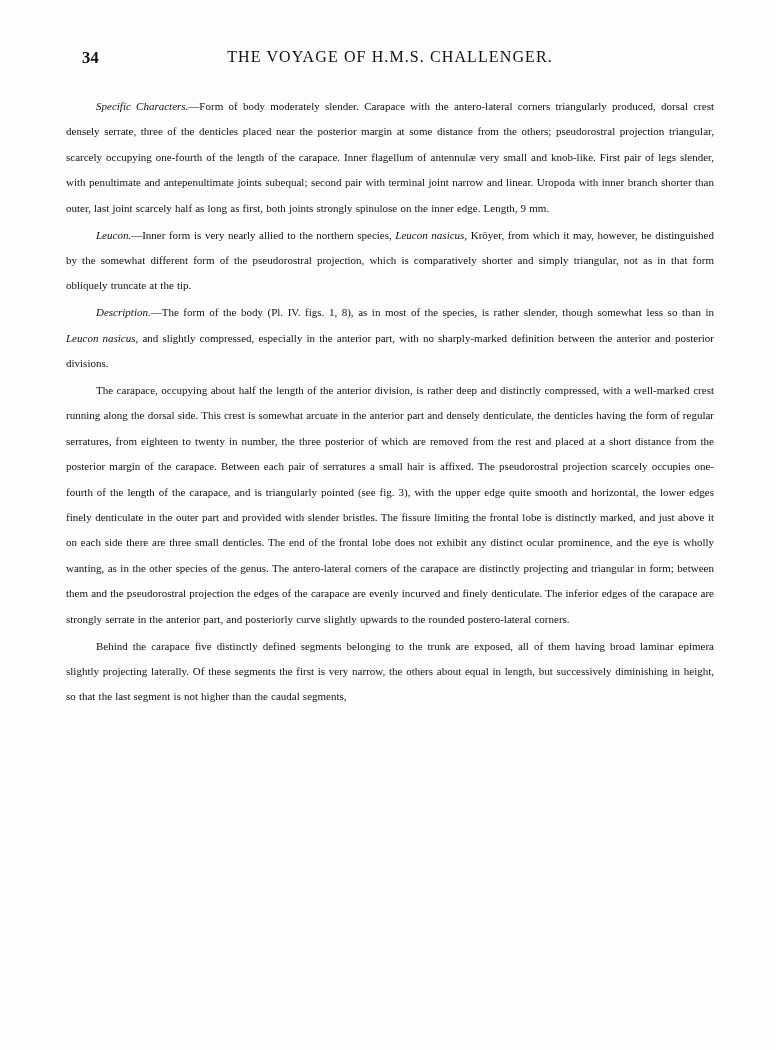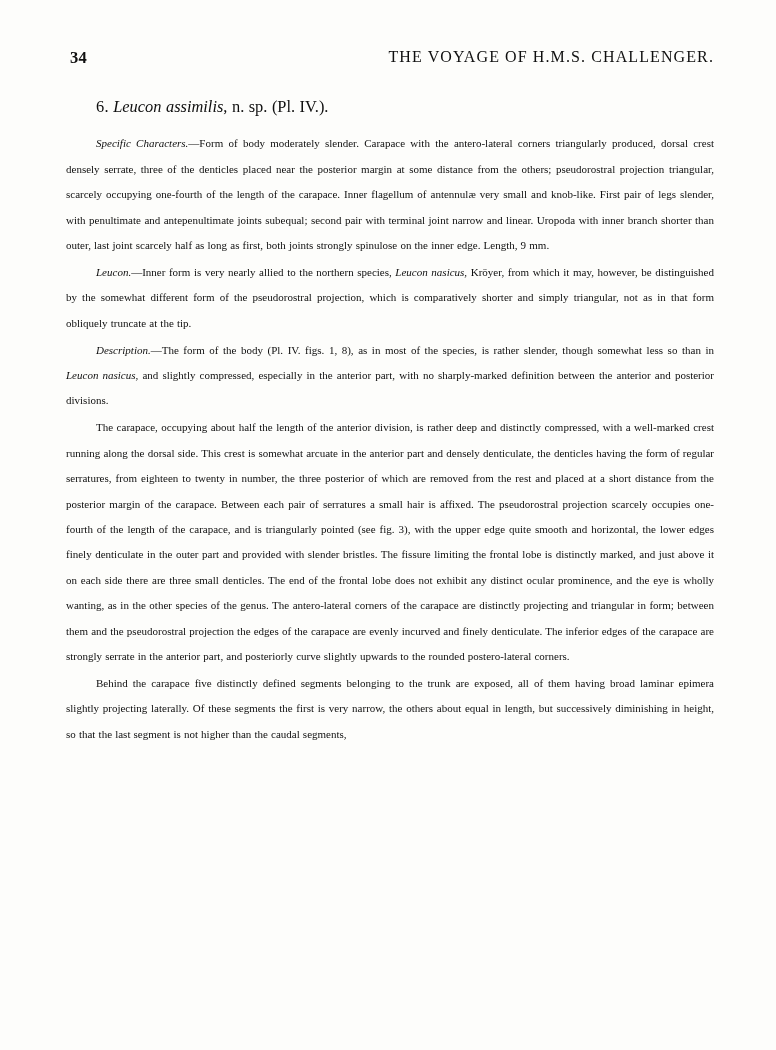--- a/index.html
+++ b/index.html
@@ -20,32 +20,32 @@
     height: 1050px;
     box-sizing: border-box;
     padding: 44px 62px 20px 66px;
   }
   .header {
     position: relative;
     height: 34px;
   }
   .folio {
     position: absolute;
-    left: 4px;
+    left: 16px;
     top: 4px;
     font-size: 16.5px;
     font-weight: bold;
     letter-spacing: 0.3px;
   }
   .running-title {
     position: absolute;
     left: 0;
     right: 0;
     top: 4px;
-    text-align: right;
+    text-align: center;
     font-size: 16px;
     letter-spacing: 1.1px;
     font-variant: small-caps;
     text-transform: uppercase;
   }
   .body-col {
     width: 648px;
     margin: 0 auto;
     padding-top: 16px;
   }
@@ -80,21 +80,20 @@
 
 <div class="page">
 
   <div class="header">
     <div class="folio">34</div>
     <div class="running-title">THE VOYAGE OF H.M.S. CHALLENGER.</div>
   </div>
 
   <div class="body-col">
 
-    <p class="section-head"><span class="num">6.</span> <i>Leucon assimilis</i><span>, n. sp. (Pl. IV.).</span></p>
 
     <p class="indent"><i>Specific Characters.</i><span class="dash">—</span><span>Form of body moderately slender.   Carapace with the antero-lateral corners triangularly produced, dorsal crest densely serrate, three of the denticles placed near the posterior margin at some distance from the others; pseudorostral projection triangular, scarcely occupying one-fourth of the length of the carapace. Inner flagellum of antennulæ very small and knob-like.   First pair of legs slender, with penultimate and antepenultimate joints subequal; second pair with terminal joint narrow and linear.  Uropoda with inner branch shorter than outer, last joint scarcely half as long as first, both joints strongly spinulose on the inner edge.   Length, 9 mm.</span></p>
 
     <p class="indent"><i>Leucon.</i><span class="dash">—</span><span>Inner form is very nearly allied to the northern species, </span><i>Leucon nasicus</i><span>, Kröyer, from which it may, however, be distinguished by the somewhat different form of the pseudorostral projection, which is comparatively shorter and simply triangular, not as in that form obliquely truncate at the tip.</span></p>
 
     <p class="indent"><i>Description.</i><span class="dash">—</span><span>The form of the body (Pl. IV. figs. 1, 8), as in most of the species, is rather slender, though somewhat less so than in </span><i>Leucon nasicus</i><span>, and slightly compressed, especially in the anterior part, with no sharply-marked definition between the anterior and posterior divisions.</span></p>
 
     <p class="indent">The carapace, occupying about half the length of the anterior division, is rather deep and distinctly compressed, with a well-marked crest running along the dorsal side.   This crest is somewhat arcuate in the anterior part and densely denticulate, the denticles having the form of regular serratures, from eighteen to twenty in number, the three posterior of which are removed from the rest and placed at a short distance from the posterior margin of the carapace.   Between each pair of serratures a small hair is affixed.   The pseudorostral projection scarcely occupies one-fourth of the length of the carapace, and is triangularly pointed (see fig. 3), with the upper edge quite smooth and horizontal, the lower edges finely denticulate in the outer part and provided with slender bristles.   The fissure limiting the frontal lobe is distinctly marked, and just above it on each side there are three small denticles.   The end of the frontal lobe does not exhibit any distinct ocular prominence, and the eye is wholly wanting, as in the other species of the genus.   The antero-lateral corners of the carapace are distinctly projecting and triangular in form; between them and the pseudorostral projection the edges of the carapace are evenly incurved and finely denticulate.   The inferior edges of the carapace are strongly serrate in the anterior part, and posteriorly curve slightly upwards to the rounded postero-lateral corners.</p>
 
     <p class="indent">Behind the carapace five distinctly defined segments belonging to the trunk are exposed, all of them having broad laminar epimera slightly projecting laterally.   Of these segments the first is very narrow, the others about equal in length, but successively diminishing in height, so that the last segment is not higher than the caudal segments,</p>

